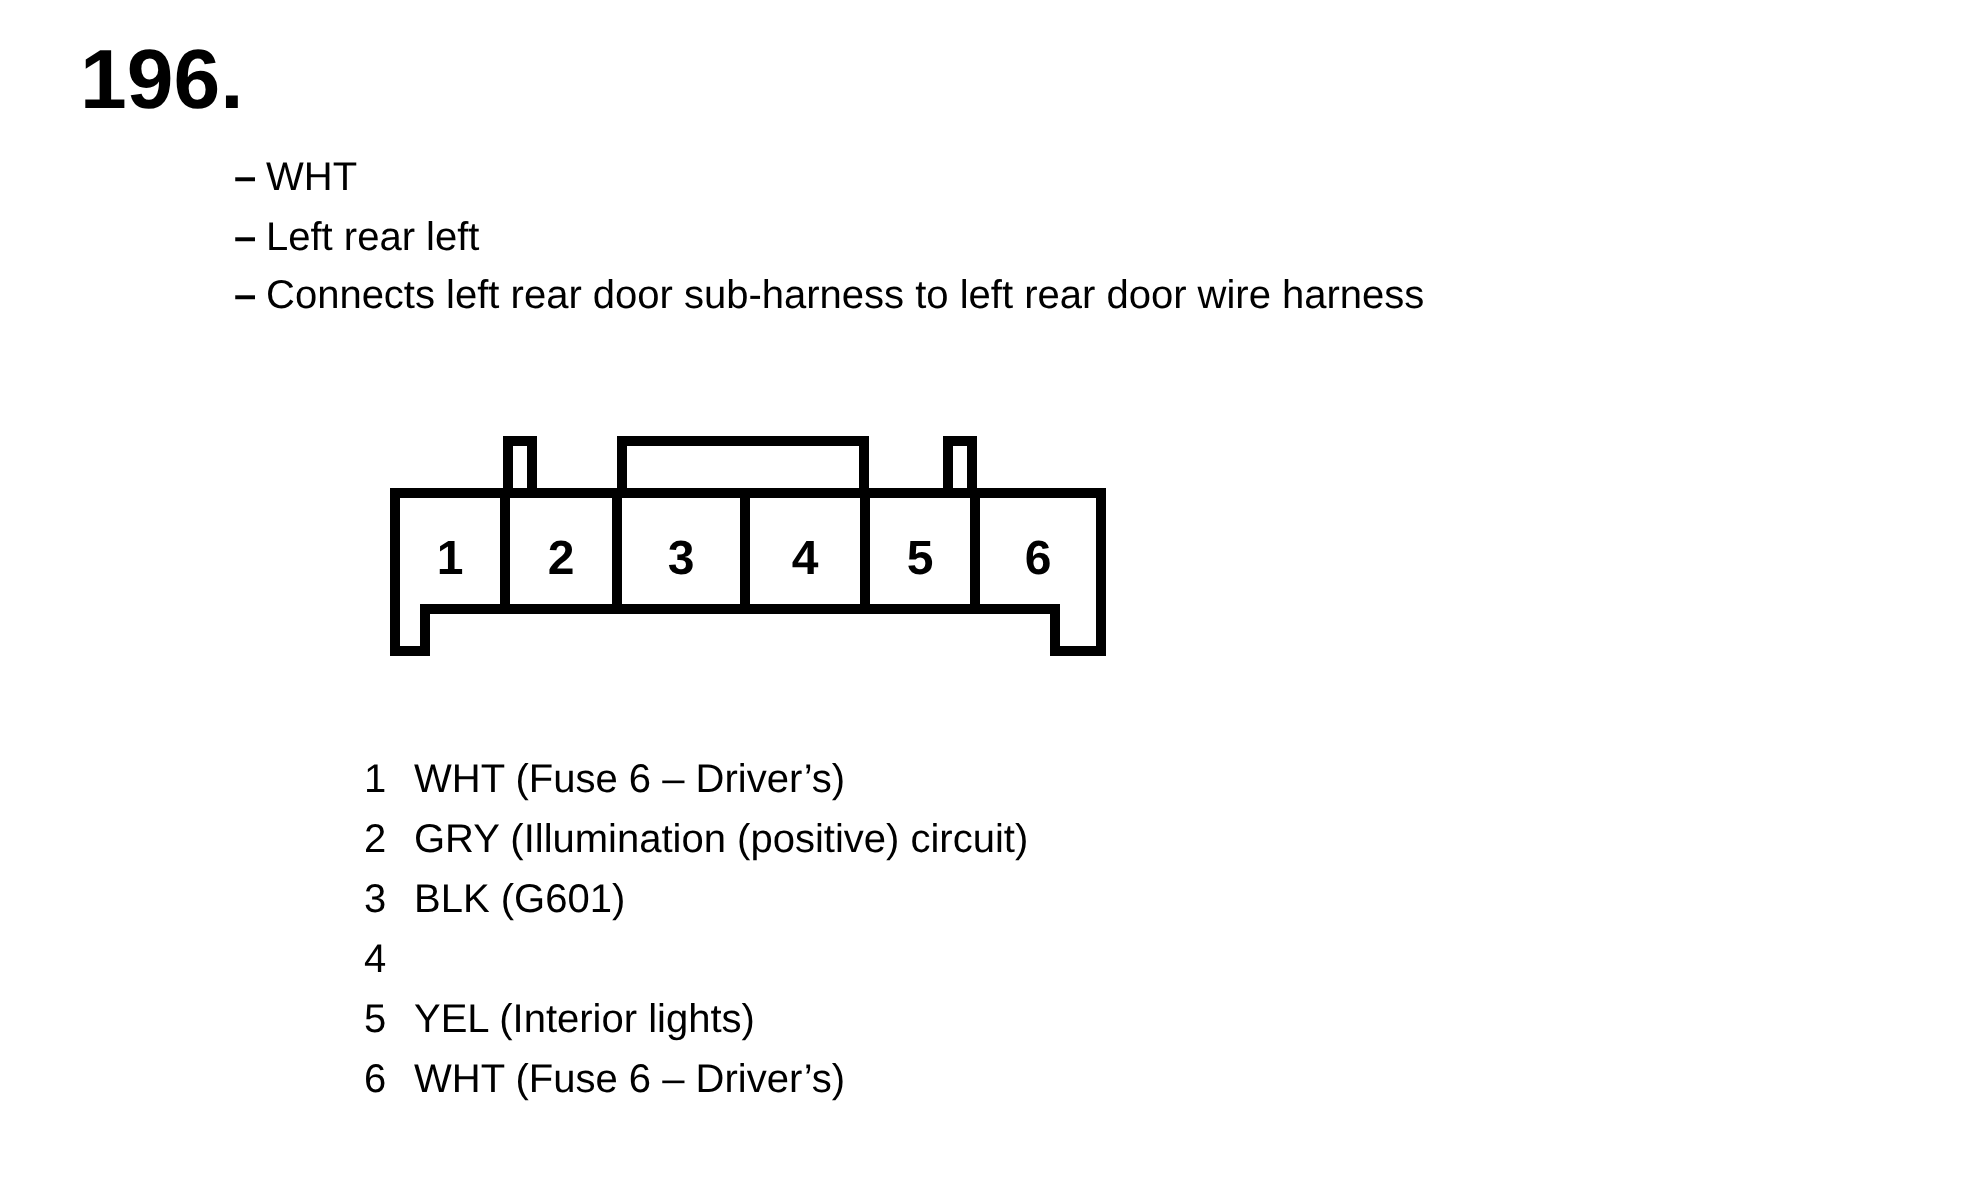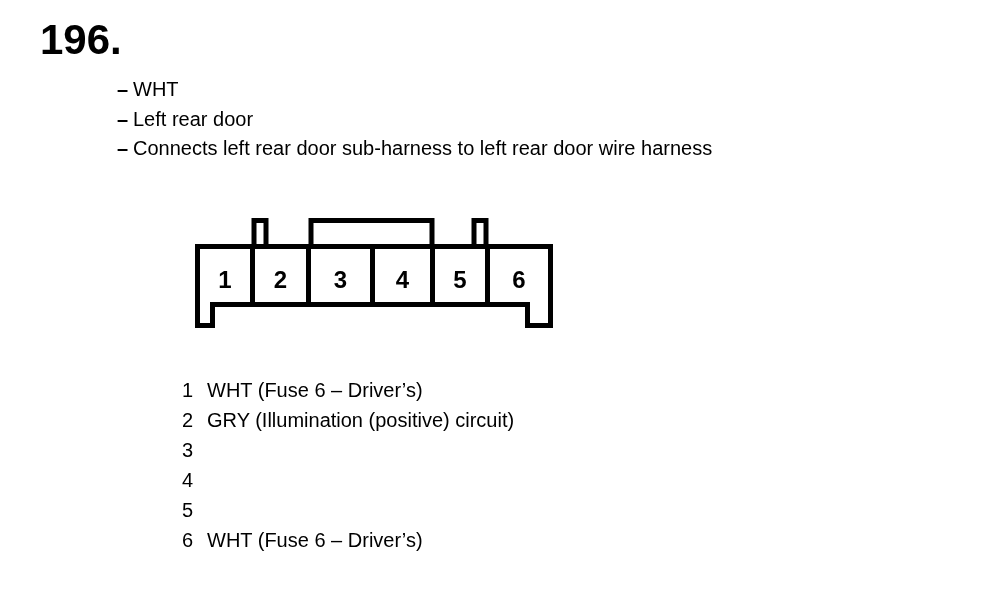--- a/index.html
+++ b/index.html
@@ -97,21 +97,21 @@
     <span class="title-num">196.</span>
   </div>
 
   <div class="bullets">
     <div class="bullet">
       <span class="dash">–</span>
       <span class="btext">WHT</span>
     </div>
     <div class="bullet">
       <span class="dash">–</span>
-      <span class="btext">Left rear door</span>
+      <span class="btext">Left rear left</span>
     </div>
     <div class="bullet">
       <span class="dash">–</span>
       <span class="btext">Connects left rear door sub-harness to left rear door wire harness</span>
     </div>
   </div>
 
   <div class="connector">
     <svg width="370" height="125" viewBox="0 0 370 125">
 
@@ -135,26 +135,28 @@
     <div class="pinrow">
       <span class="pn">1</span>
       <span class="pd">WHT (Fuse 6 – Driver’s)</span>
     </div>
     <div class="pinrow">
       <span class="pn">2</span>
       <span class="pd">GRY (Illumination (positive) circuit)</span>
     </div>
     <div class="pinrow">
       <span class="pn">3</span>
+      <span class="pd">BLK (G601)</span>
     </div>
     <div class="pinrow">
       <span class="pn">4</span>
     </div>
     <div class="pinrow">
       <span class="pn">5</span>
+      <span class="pd">YEL (Interior lights)</span>
     </div>
     <div class="pinrow">
       <span class="pn">6</span>
       <span class="pd">WHT (Fuse 6 – Driver’s)</span>
     </div>
   </div>
 
 </div>
 
 </body></html>

